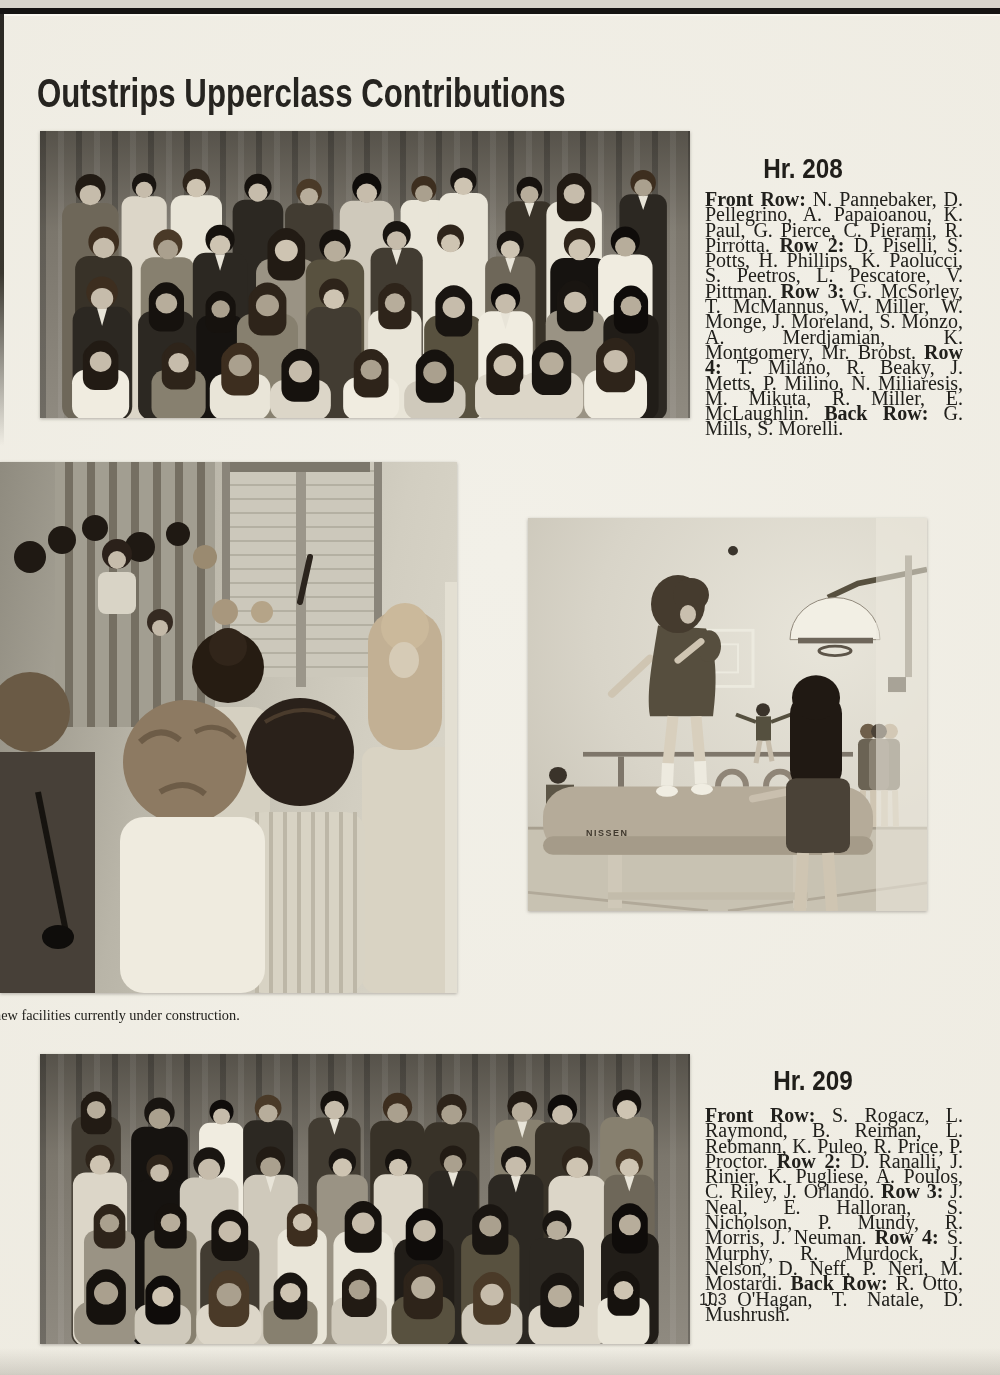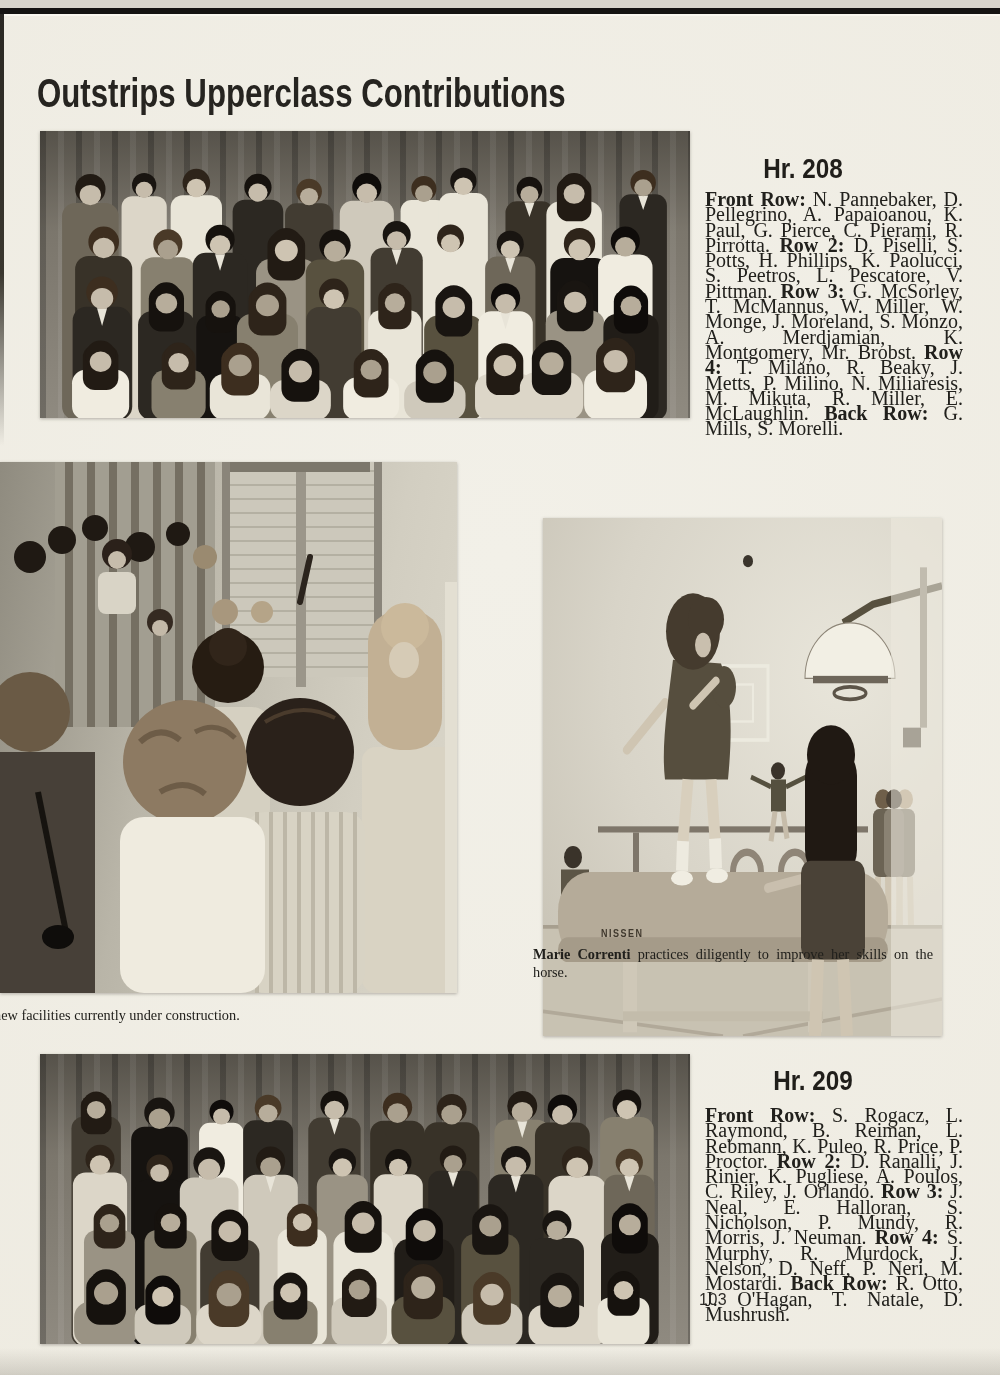--- a/index.html
+++ b/index.html
@@ -270,21 +270,21 @@
         <path d="M265,260 q35,-22 70,-4" stroke="#4a3b2c" stroke-width="4" fill="none"></path>
         <circle cx="185" cy="300" r="62" fill="#8d7a62"></circle>
         <path d="M140,280 q20,-18 40,-2" stroke="#6d5c47" stroke-width="6" fill="none"></path>
         <path d="M160,330 q25,-15 45,2" stroke="#6d5c47" stroke-width="6" fill="none"></path>
         <path d="M195,270 q22,-12 40,6" stroke="#6d5c47" stroke-width="5" fill="none"></path>
         <rect x="120" y="355" width="145" height="176" rx="24" fill="#efebdf"></rect>
         <rect x="445" y="120" width="12" height="411" fill="#e3dfd2"></rect>
       </svg>
   </figure>
 
-  <figure class="photo ph-gym" style="left:543px;top:510px;width:399px;height:518px;margin:0;">
+  <figure class="photo ph-gym" style="left:528px;top:510px;width:399px;height:393px;margin:0;">
     <svg id="svg-gym" viewBox="0 0 399 420" preserveAspectRatio="none">
       <g id="gym-shapes">
           <rect x="0" y="330" width="399" height="90" fill="#c8c2b2"></rect>
           <rect x="0" y="330" width="399" height="3" fill="#a79f8f"></rect>
           <line x1="0" y1="400" x2="180" y2="420" stroke="#b1a999" stroke-width="3"></line>
           <line x1="200" y1="420" x2="399" y2="390" stroke="#b1a999" stroke-width="3"></line>
           <rect x="165" y="120" width="60" height="60" fill="none" stroke="#eceadf" stroke-width="3"></rect>
           <rect x="180" y="135" width="30" height="30" fill="none" stroke="#eceadf" stroke-width="2"></rect>
           <circle cx="205" cy="35" r="5" fill="#3a342c"></circle>
           <rect x="360" y="170" width="18" height="16" fill="#554e42"></rect>
@@ -341,21 +341,20 @@
           <circle cx="288" cy="192" r="24" fill="#201913"></circle>
           <rect x="258" y="278" width="64" height="80" rx="10" fill="#4a4237"></rect>
           <line x1="275" y1="358" x2="272" y2="420" stroke="#cfc5b2" stroke-width="12"></line>
           <line x1="300" y1="358" x2="304" y2="420" stroke="#cfc5b2" stroke-width="12"></line>
           <rect x="348" y="0" width="51" height="420" fill="#ece9de" opacity="0.55"></rect>
         </g>
       <text x="58" y="340" font-family="Liberation Sans, sans-serif" font-size="9" font-weight="bold" letter-spacing="1.5" fill="#40392e">NISSEN</text>
     </svg>
   </figure>
 
-  <p class="abs cap cap-gym" style="left:533px;top:938px;margin:0;"><b>Marie Correnti</b><span> practices diligently to improve her skills on the horse.</span></p>
 
   <p class="abs cap" style="left:-6px;top:999px;margin:0;white-space:nowrap;">new facilities currently under construction.</p>
 
   <figure class="photo ph-group" style="left:40px;top:1046px;width:650px;height:290px;margin:0;">
     <svg id="svg-group-209" viewBox="0 0 650 290" preserveAspectRatio="none">
         <rect x="31.4505455705532" y="62.76308338411618" width="49.44587359646335" height="229.2369166158838" rx="11.710864799162373" fill="#423c32"></rect>
         <rect x="40.8192374098831" y="41.29316458565183" width="30.708489917803554" height="39.036215997207904" rx="10.409657599255443" fill="#221b14"></rect>
         <circle cx="56.173482368784875" cy="50.66185642498173" r="13.27231343905069" fill="#221b14"></circle>
         <ellipse cx="56.173482368784875" cy="55.86668522460945" rx="9.368691839329898" ry="8.848208959367126" fill="#b7ad9b"></ellipse>
         <rect x="91.12520578099586" y="72.6476640320383" width="56.6603351021558" height="219.3523359679617" rx="13.419553050510585" fill="#161310"></rect>

